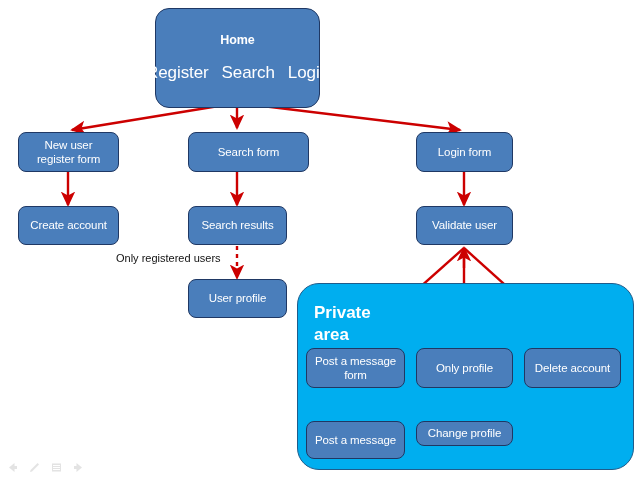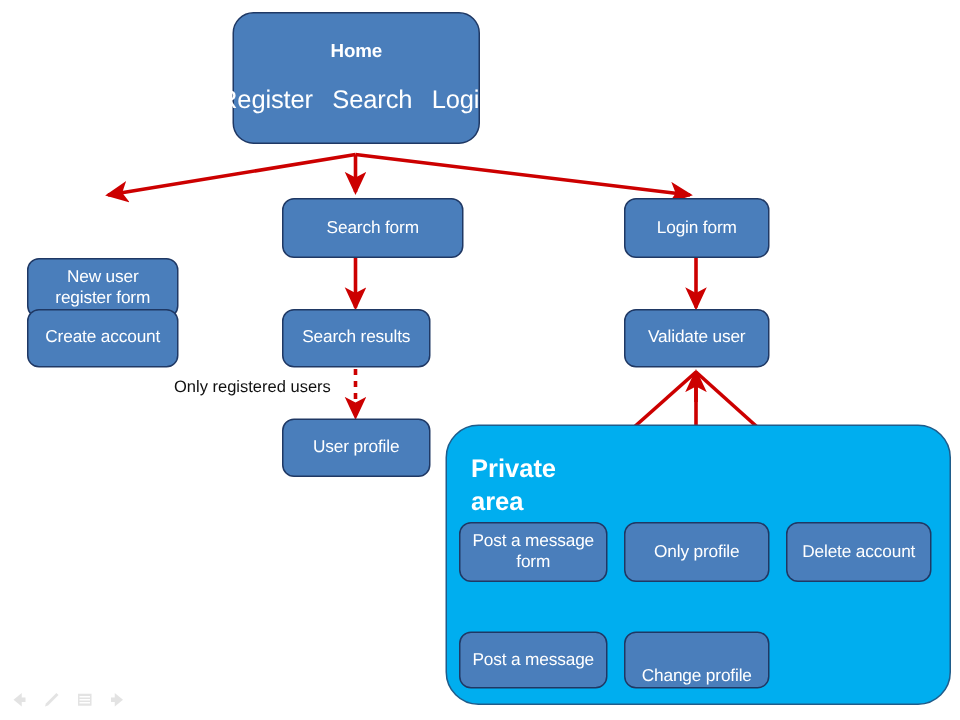--- a/index.html
+++ b/index.html
@@ -131,30 +131,30 @@
       <path d="M355,388 L355,418"></path>
       <path d="M464,388 L464,418"></path>
     </g>
     <g stroke="#CC0000" stroke-width="2.4" fill="none" stroke-dasharray="4,4" marker-end="url(#ah)">
       <path d="M237,246 L237,278"></path>
     </g>
   </svg>
 
   <div class="edge-label" style="left:116px; top:252px;">Only registered users</div>
 
-  <div class="node home" style="left:155px; top:8px; width:165px; height:88px;">
+  <div class="node home" style="left:155px; top:8px; width:165px; height:100px;">
     <span class="title">Home</span>
     <span class="links">
       <span>Register</span>
       <span>Search</span>
       <span>Login</span>
     </span>
   </div>
 
-  <div class="node" style="left:18px; top:132px; width:101px; height:40px;margin-top:40px;">
+  <div class="node" style="left:18px; top:132px; width:101px; height:40px;">
     <span>New user</span>
     <span class="line2">register form</span>
   </div>
 
   <div class="node" style="left:188px; top:132px; width:121px; height:40px;">
     <span>Search form</span>
   </div>
 
   <div class="node" style="left:416px; top:132px; width:97px; height:40px;">
     <span>Login form</span>
@@ -186,21 +186,21 @@
   </div>
 
   <div class="node in-zone" style="left:524px; top:348px; width:97px; height:40px;">
     <span>Delete account</span>
   </div>
 
   <div class="node in-zone" style="left:306px; top:421px; width:99px; height:38px;">
     <span>Post a message</span>
   </div>
 
-  <div class="node in-zone" style="left:416px; top:421px; width:97px; height:38px;justify-content:flex-end;">
+  <div class="node in-zone" style="left:416px; top:421px; width:97px; height:25px;">
     <span>Change profile</span>
   </div>
 
   <div class="tray">
     <span class="tr-icon">
       <svg viewBox="0 0 13 13" width="13" height="13">
           <path d="M8.5,2 L3,6.5 L8.5,11 L8.5,8 L11,8 L11,5 L8.5,5 Z" fill="#555"></path>
         </svg>
     </span>
     <span class="tr-icon">

